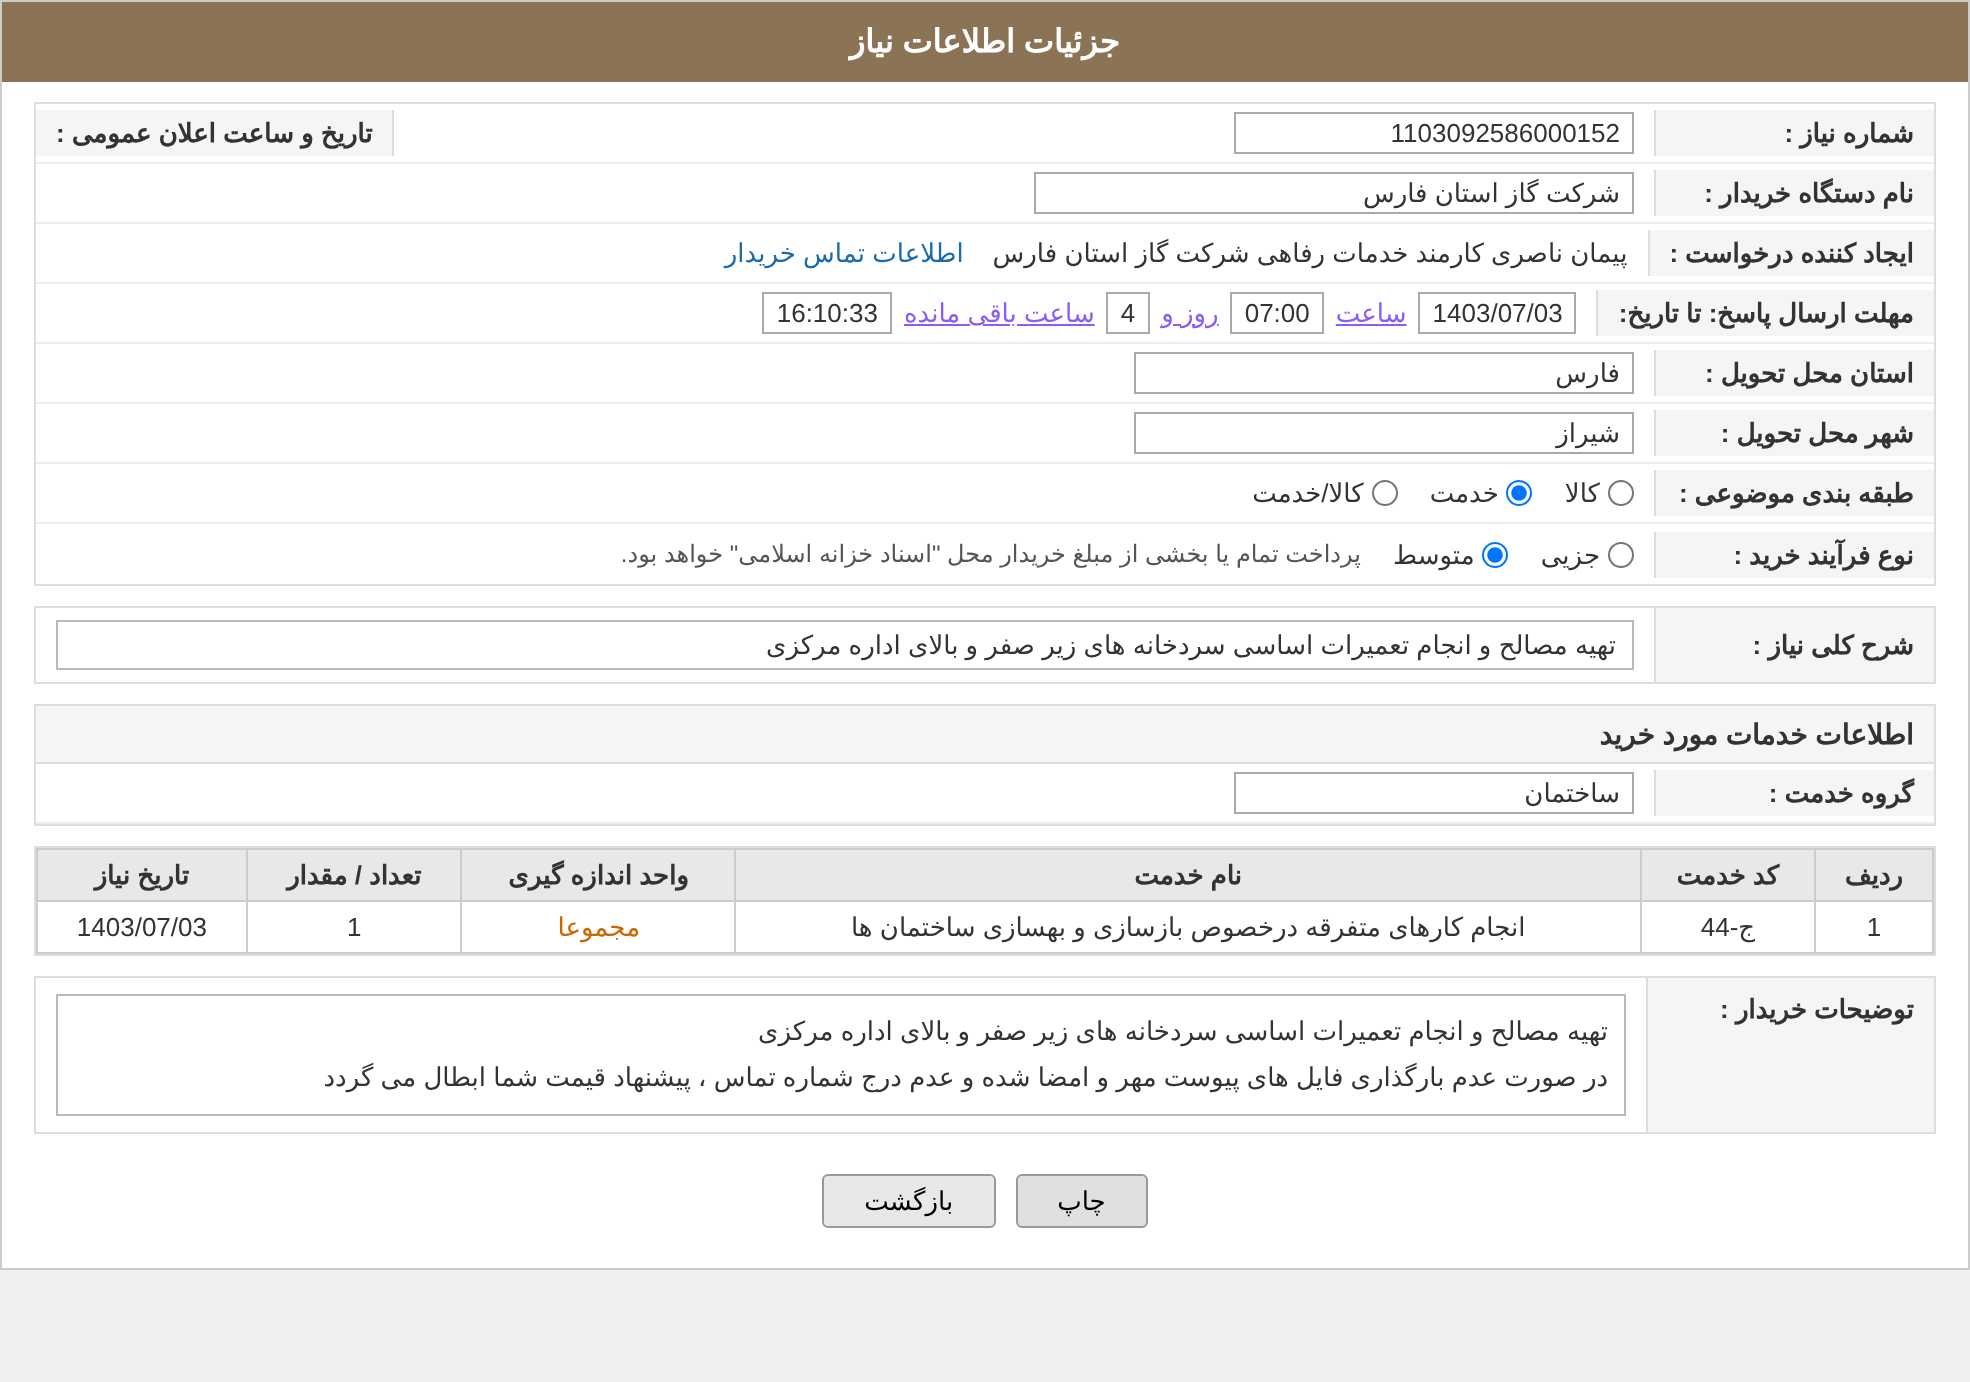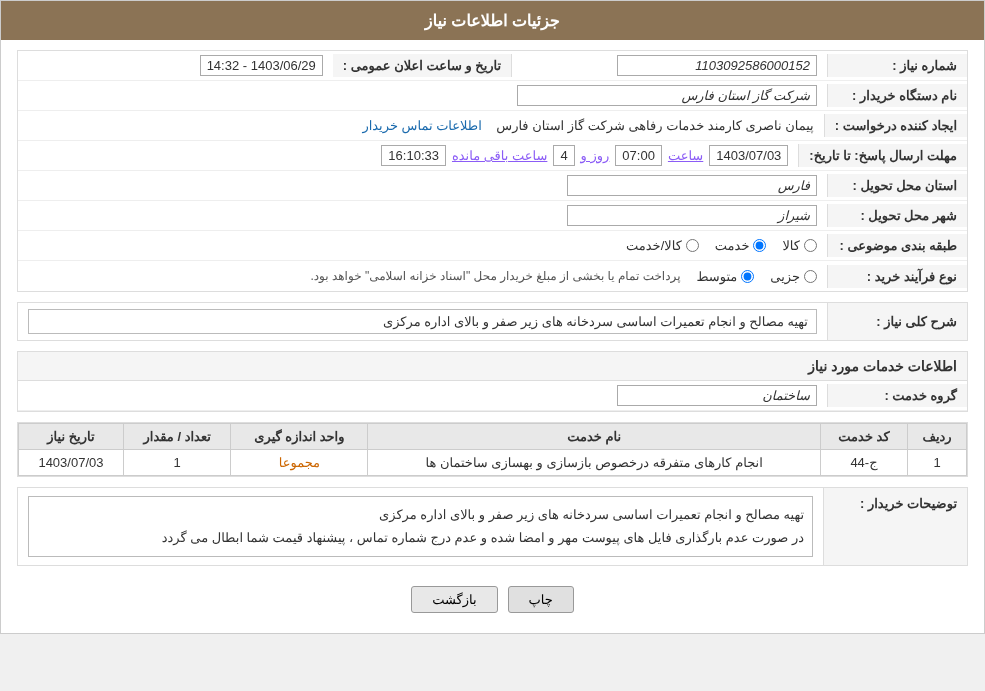--- a/index.html
+++ b/index.html
@@ -54,21 +54,20 @@
       flex: 1;
       text-align: right;
     }
     .input-box {
       border: 1px solid #aaa;
       background: #fff;
       padding: 2px 6px;
       min-width: 200px;
       display: inline-block;
       text-align: right;
-      font-style: italic;
     }
     .blue-link {
       color: #1a6aad;
       text-decoration: none;
       margin-top: 28px;
     }
     .date-time-row {
       display: flex;
       align-items: center;
       gap: 6px;
@@ -181,23 +180,20 @@
   <div class="content">
 
     <div class="info-section">
 
       <div class="info-row">
         <div class="label-cell">شماره نیاز :</div>
         <div class="value-cell">
           <span class="input-box">1103092586000152</span>
         </div>
         <div class="label-cell" style="border-left:none; border-right:1px solid #ddd;">تاریخ و ساعت اعلان عمومی :</div>
-        <div class="value-cell">
-          <span class="date-box">1403/06/29 - 14:32</span>
-        </div>
       </div>
 
       <div class="info-row">
         <div class="label-cell">نام دستگاه خریدار :</div>
         <div class="value-cell">
           <span class="input-box" style="min-width:300px;text-align:right;">شرکت گاز استان فارس</span>
         </div>
       </div>
 
       <div class="info-row">
@@ -277,21 +273,21 @@
 
     </div>
 
     <div style="display:flex; align-items:stretch; border:1px solid #ddd; margin-bottom:10px;">
       <div class="label-cell" style="display:flex; align-items:center;">شرح کلی نیاز :</div>
       <div style="flex:1; padding:6px 10px;">
         <div style="border:1px solid #bbb; padding:4px 8px; background:#fff; text-align:right;">تهیه مصالح و انجام تعمیرات اساسی سردخانه های زیر صفر و بالای اداره مرکزی</div>
       </div>
     </div>
 
-    <div class="section-title">اطلاعات خدمات مورد نیاز</div>
+    <div class="section-title">اطلاعات خدمات مورد خرید</div>
 
     <div class="service-section">
       <div class="service-row">
         <div class="label-cell">گروه خدمت :</div>
         <div class="value-cell">
           <span class="input-box" style="min-width:200px;">ساختمان</span>
         </div>
       </div>
     </div>
 

